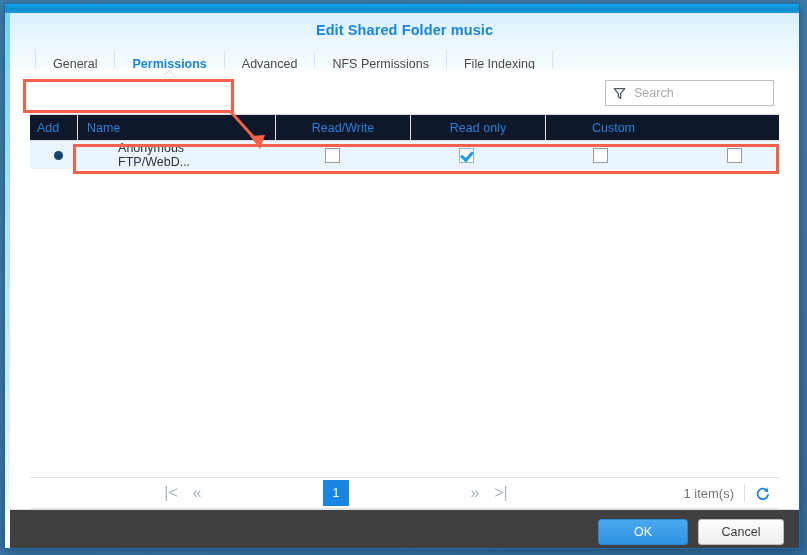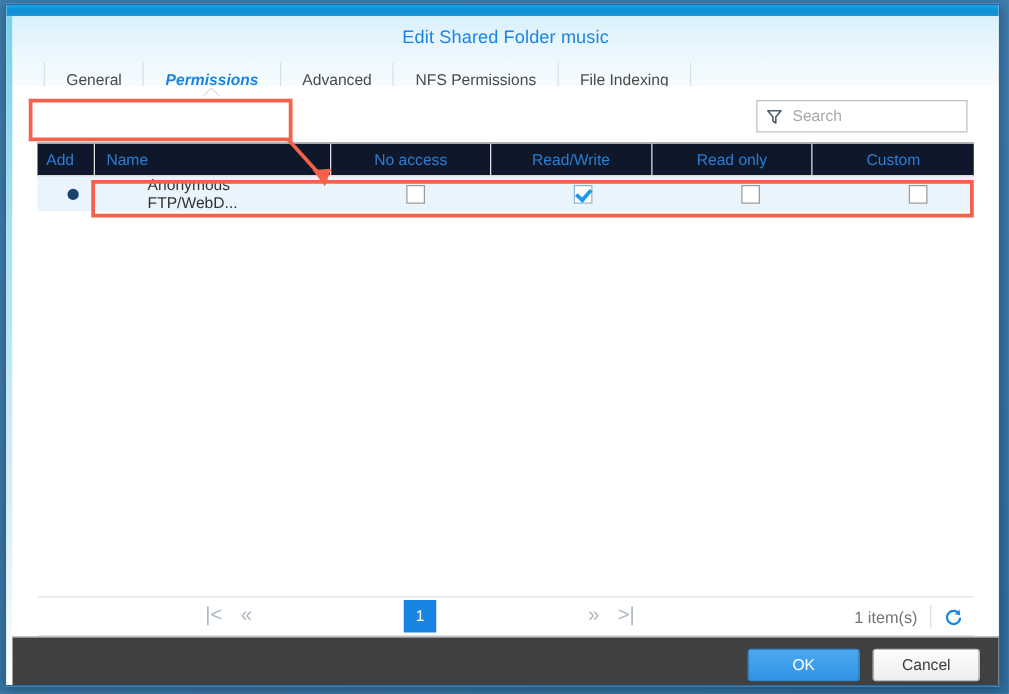--- a/index.html
+++ b/index.html
@@ -57,21 +57,21 @@
     width: 789px;
     height: 56px;
     background: linear-gradient(180deg, #d9f0fb 0%, #e9f6fd 45%, #f7fcfe 100%);
   }
   #dialog-title {
     position: absolute;
     left: 0; top: 9px;
     width: 789px;
     text-align: center;
     font-size: 14.5px;
-    font-weight: normal;
+    font-weight: bold;
     color: #1a84e2;
     letter-spacing: 0.1px;
   }
 
   
   #tabbar {
     position: absolute;
     left: 25px; top: 37px;
     height: 27px;
     display: flex;
@@ -86,21 +86,20 @@
     color: #4a4a4a;
     border-left: 1px solid #cfe3ee;
     cursor: pointer;
     position: relative;
     white-space: nowrap;
   }
   .tab:last-child { border-right: 1px solid #cfe3ee; }
   .tab.active {
     color: #1a84e2;
     font-weight: bold;
-    font-style: italic;
   }
   #tab-underline {
     position: absolute;
     left: 25px;
     top: 64px;
     width: 789px;
     height: 1px;
     background: #d6d6d6;
   }
   #active-tab-caret {
@@ -399,21 +398,20 @@
         </svg>
       </span>
       <input id="search-input" type="text" placeholder="Search" style="">
     </div>
 
     <div id="perm-table">
 
       <div id="table-head">
         <div class="th col-add">Add</div>
         <div class="th col-name">Name</div>
-        <div class="th col-noacc center">No access</div>
         <div class="th col-rw center">Read/Write</div>
         <div class="th col-ro center">Read only</div>
         <div class="th col-cust center">Custom</div>
       </div>
 
       <div id="table-row-1">
         <div class="td col-add">
           <span id="row-radio-dot"></span>
         </div>
         <div class="td col-name">Anonymous FTP/WebD...</div>

